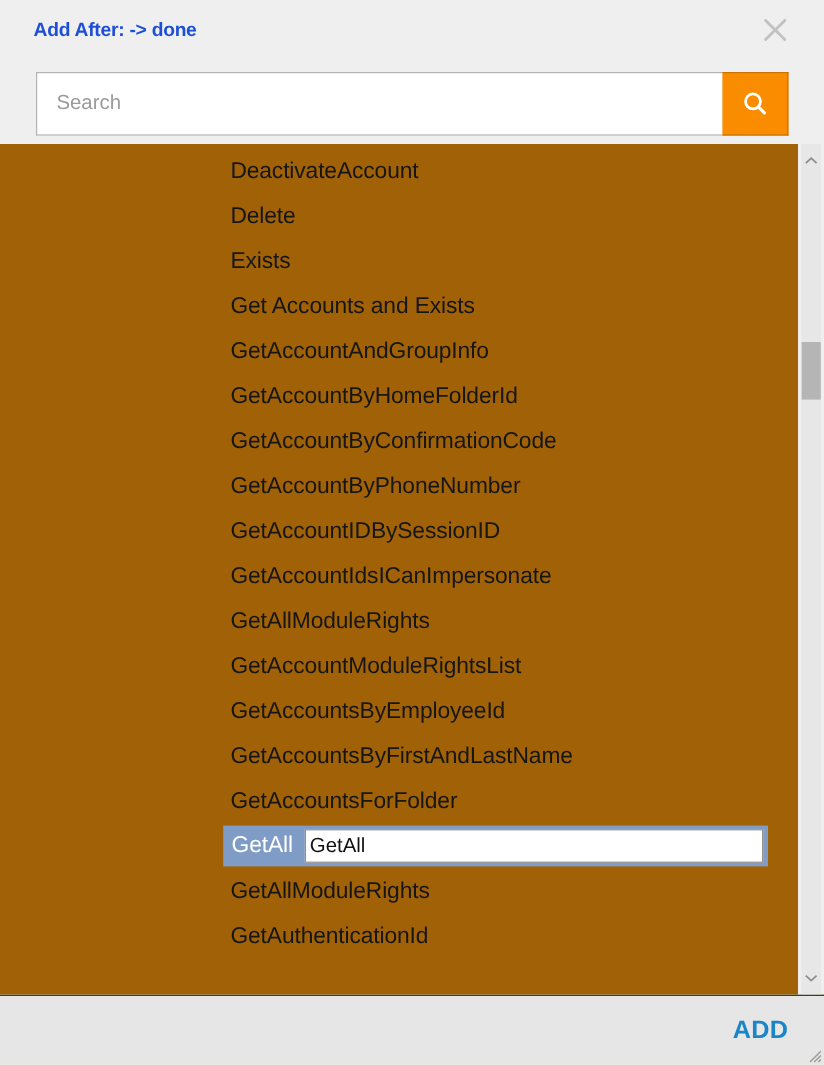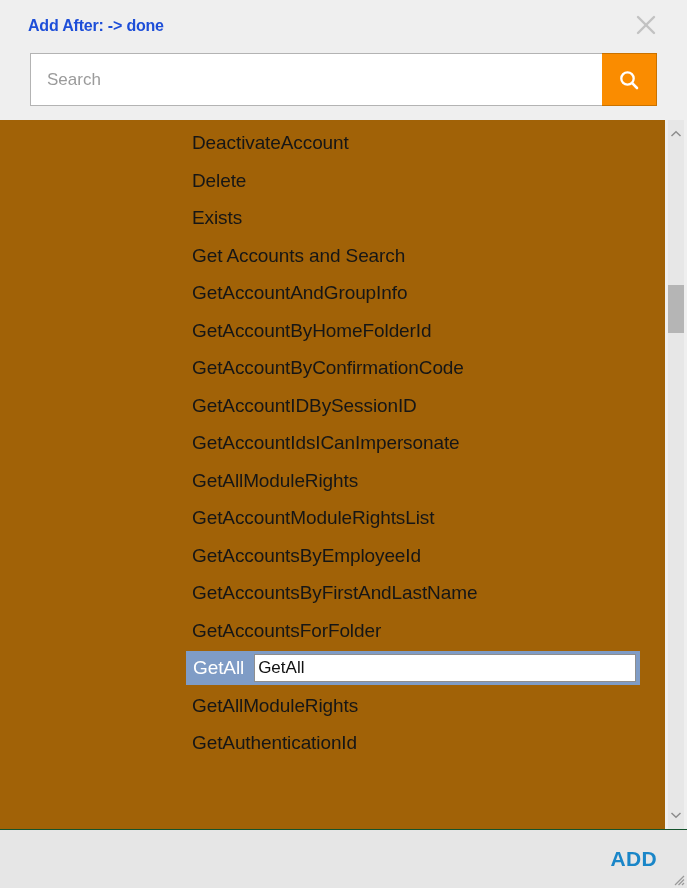--- a/index.html
+++ b/index.html
@@ -63,21 +63,21 @@
     flex: 0 0 auto;
     height: 68px;
     padding: 0 30px;
     box-sizing: border-box;
     display: flex;
     align-items: center;
   }
   .search-wrap {
     display: flex;
     width: 627px;
-    height: 66px;
+    height: 53px;
     box-sizing: border-box;
   }
   .search-input {
     flex: 1 1 auto;
     height: 53px;
     box-sizing: border-box;
     border: 1px solid #b3b3b3;
     border-right: none;
     background: #ffffff;
     font-family: "Liberation Sans", sans-serif;
@@ -289,24 +289,25 @@
       </button>
     </div>
   </div>
 
   <div class="list-area">
     <div class="list-viewport">
       <div class="list-inner" id="list-inner">
           <div class="list-item">DeactivateAccount</div>
           <div class="list-item">Delete</div>
           <div class="list-item">Exists</div>
-          <div class="list-item">Get Accounts and Search</div>
+          <div class="list-item">Get Accounts and Exists</div>
           <div class="list-item">GetAccountAndGroupInfo</div>
           <div class="list-item">GetAccountByHomeFolderId</div>
           <div class="list-item">GetAccountByConfirmationCode</div>
+          <div class="list-item">GetAccountByPhoneNumber</div>
           <div class="list-item">GetAccountIDBySessionID</div>
           <div class="list-item">GetAccountIdsICanImpersonate</div>
           <div class="list-item">GetAllModuleRights</div>
           <div class="list-item">GetAccountModuleRightsList</div>
           <div class="list-item">GetAccountsByEmployeeId</div>
           <div class="list-item">GetAccountsByFirstAndLastName</div>
           <div class="list-item">GetAccountsForFolder</div>
           <div class="list-item selected">
             <div class="selected-row" style="background: rgb(127, 156, 198);">
               <span class="selected-label">GetAll</span>

